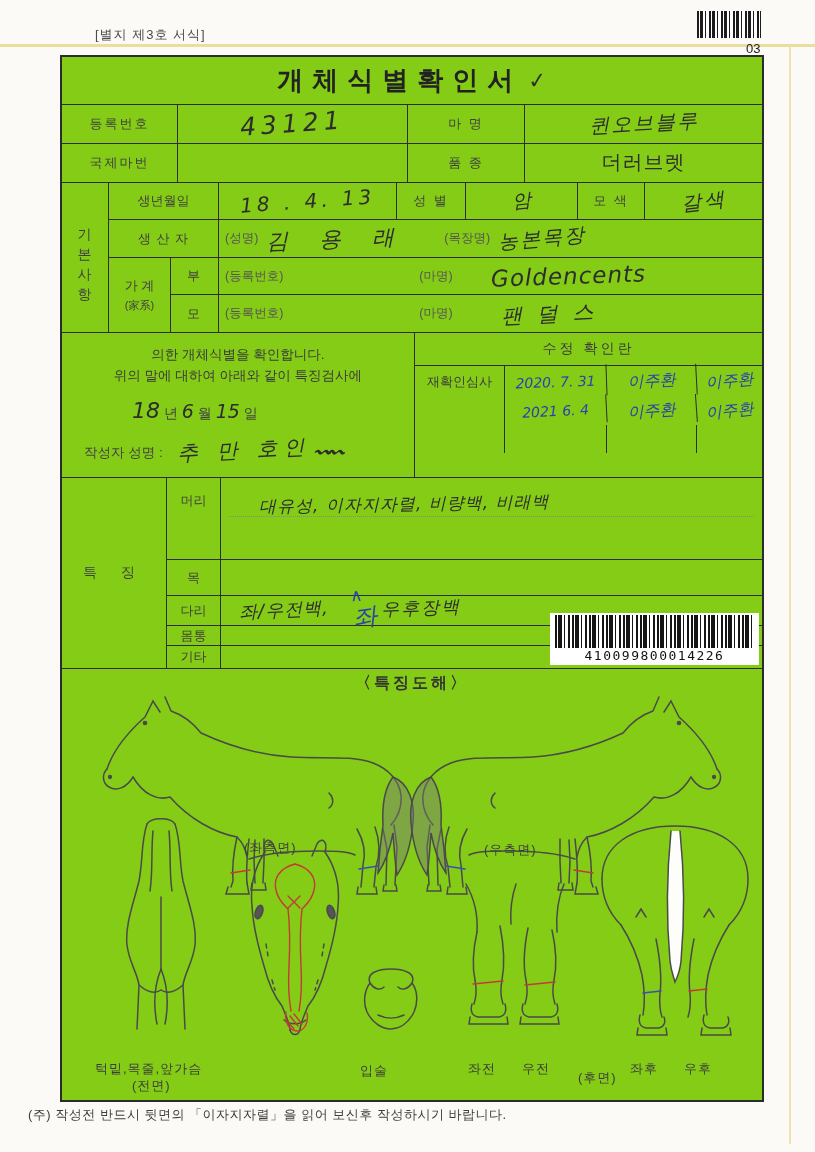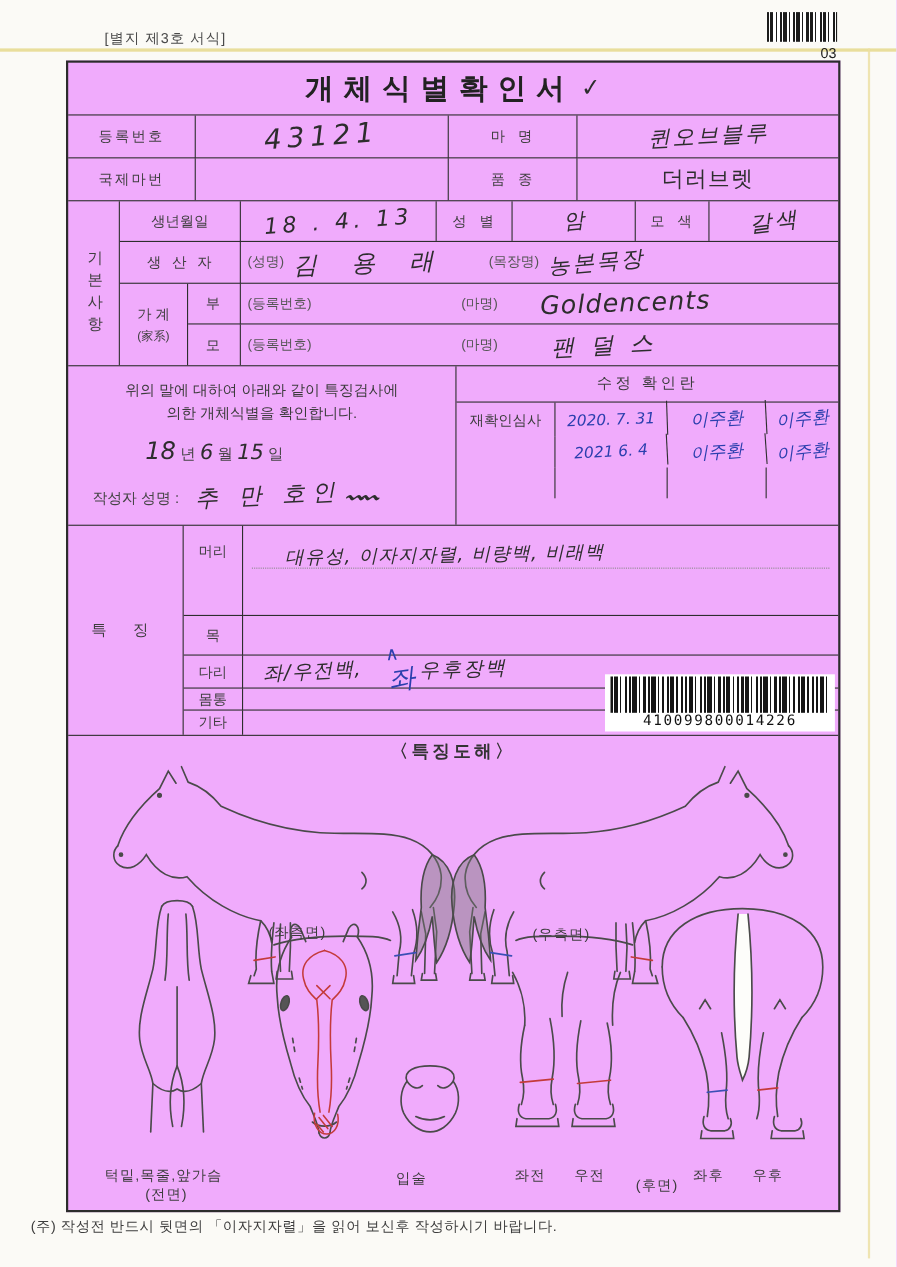--- a/index.html
+++ b/index.html
@@ -11,24 +11,24 @@
   }
   
   .scanline-h{position:absolute;left:0;top:44px;width:815px;height:3px;background:#e7da92;opacity:.9;}
   .scanline-v{position:absolute;left:789px;top:44px;width:2px;height:1100px;background:#ecdfa0;opacity:.8;}
   
   .form-code{position:absolute;left:95px;top:26px;font-size:13px;color:#4a4a4a;letter-spacing:1px;}
   .barcode-top{position:absolute;left:697px;top:11px;width:64px;height:27px;
     background:repeating-linear-gradient(90deg,#1c1c1c 0 2px,#fff 2px 3px,#1c1c1c 3px 6px,#fff 6px 8px,#1c1c1c 8px 9px,#fff 9px 12px);}
   .page-num{position:absolute;left:746px;top:41px;font-size:13px;font-weight:normal;color:#222;}
   
-  .form{position:absolute;left:60px;top:55px;width:700px;height:1043px;border:2px solid #2c2c2c;background:#f0abfc;}
+  .form{position:absolute;left:60px;top:55px;width:700px;height:1043px;border:2px solid #2c2c2c;background:#84cc16;}
   .sec{position:absolute;left:0;width:100%;box-sizing:border-box;}
   .cell{box-sizing:border-box;display:flex;align-items:center;}
-  .lbl{font-size:13px;color:#3f3f3f;justify-content:center;letter-spacing:2px;font-family:Liberation Mono, monospace;}
+  .lbl{font-size:13px;color:#3f3f3f;justify-content:center;letter-spacing:2px;}
   .bR{border-right:1.6px solid #2e2e2e;}
   .bB{border-bottom:1.6px solid #2e2e2e;}
   .bT{border-top:1.6px solid #2e2e2e;}
   
   .title-row{top:0;height:48px;display:flex;align-items:center;justify-content:center;border-bottom:1.8px solid #2c2c2c;}
   .title{font-size:26px;font-weight:bold;letter-spacing:9px;color:#222;}
   .title-check{font-size:22px;margin-left:6px;color:#333;transform:rotate(-5deg);font-weight:normal;}
   
   .hw{font-family:"DejaVu Sans",sans-serif;font-style:italic;color:#2d2d2d;}
   .hw-blue{font-family:"DejaVu Sans",sans-serif;font-style:italic;color:#2b3fae;}
@@ -138,22 +138,22 @@
       <span style="font-size:12.5px;color:#555">(등록번호)</span>
       <span style="min-width:120px"></span>
       <span style="font-size:12.5px;color:#555">(마명)</span>
       <span class="hw" style="font-size:21px;letter-spacing:4px;margin-left:40px;transform:rotate(-3deg)">팬 덜 스</span>
     </div>
   </div>
 
   <div class="sec sec-conf bT">
 
     <div class="bR" style="position:relative;box-sizing:border-box;padding-top:12px">
+      <div class="stmt">의한 개체식별을 확인합니다.</div>
       <div class="stmt">위의 말에 대하여 아래와 같이 특징검사에</div>
-      <div class="stmt">의한 개체식별을 확인합니다.</div>
       <div style="position:absolute;left:70px;top:65px;font-size:14px;color:#444">
         <span class="hw" style="font-size:22px">18</span>
         <span>년</span>
         <span class="hw" style="font-size:19px">6</span>
         <span>월</span>
         <span class="hw" style="font-size:19px">15</span>
         <span>일</span>
       </div>
       <div style="position:absolute;left:22px;top:103px;font-size:13.5px;color:#444">
         <span>작성자  성명 :</span>

